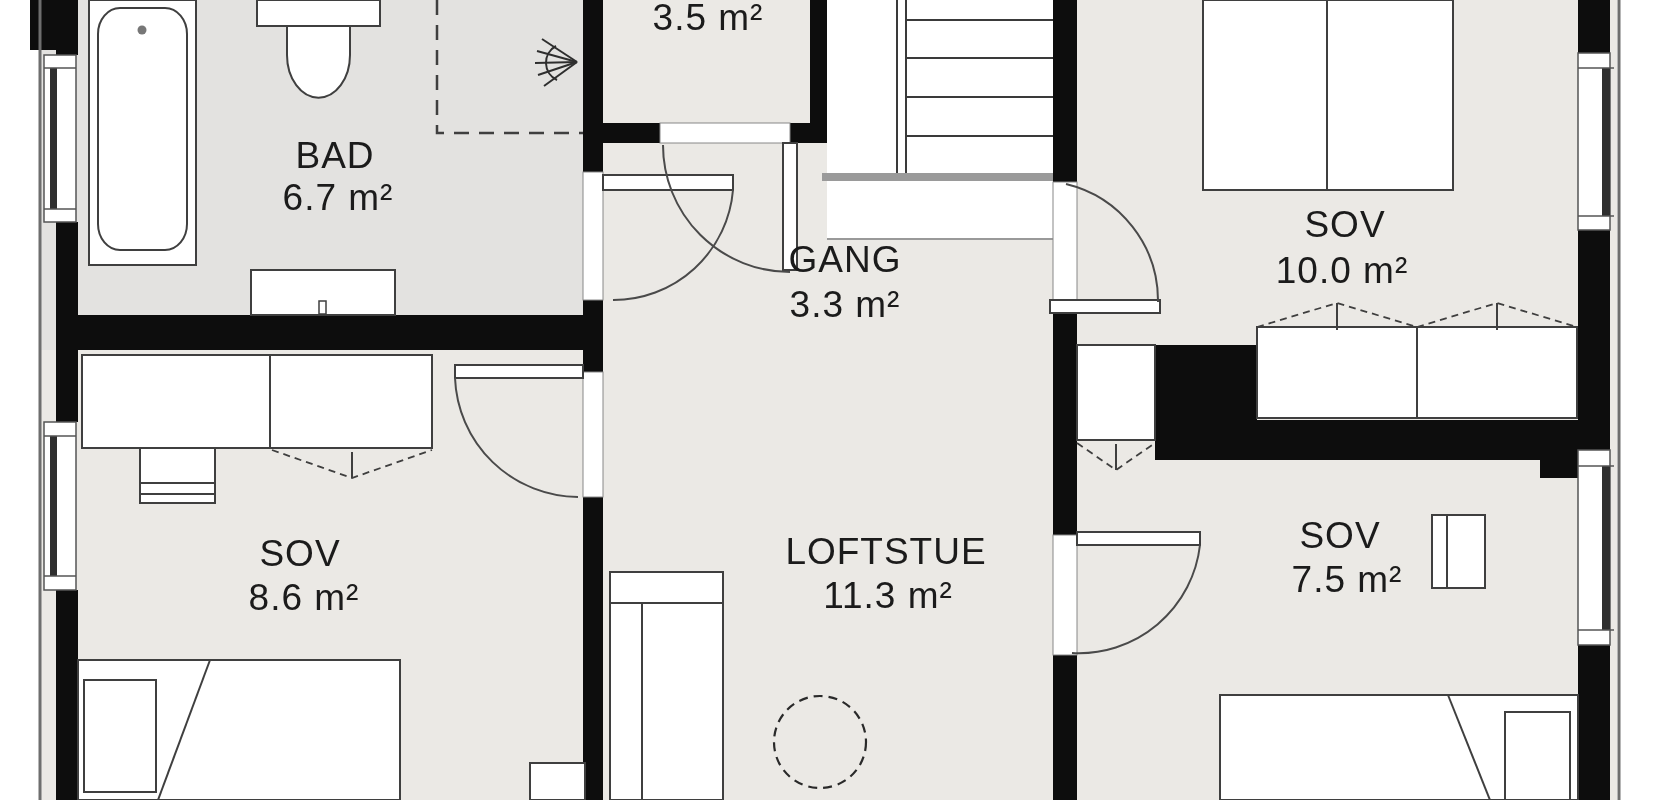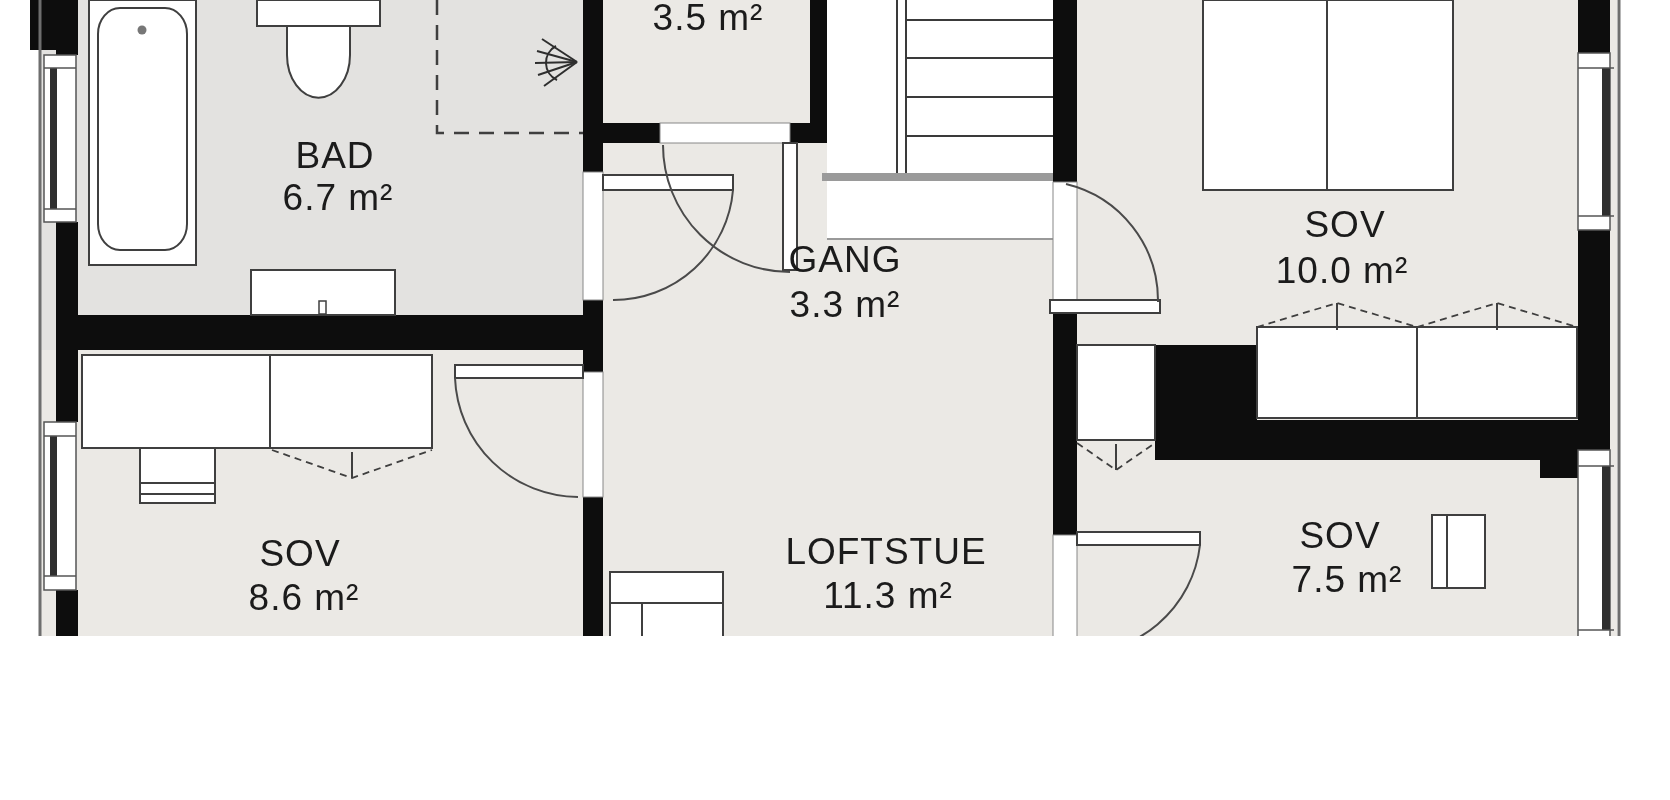--- a/index.html
+++ b/index.html
@@ -1,16 +1,16 @@
 <!DOCTYPE html>
 <html><head>
 <meta charset="utf-8">
 <style>
   html,body{margin:0;padding:0;background:#ffffff;}
-  .stage{position:relative;width:1670px;height:636px;background:#b91c1c;overflow:hidden;
+  .stage{position:relative;width:1670px;height:800px;background:#b91c1c;overflow:hidden;
          font-family:"Liberation Sans", sans-serif;}
   svg{display:block;}
   text.room-label{font-family:"Liberation Sans", sans-serif;
        fill:#1b1b1b;font-size:37px;letter-spacing:1px;}
 </style>
 </head>
 <body>
 
 <div class="stage">
 <svg width="1670" height="800" viewBox="0 0 1670 800">

